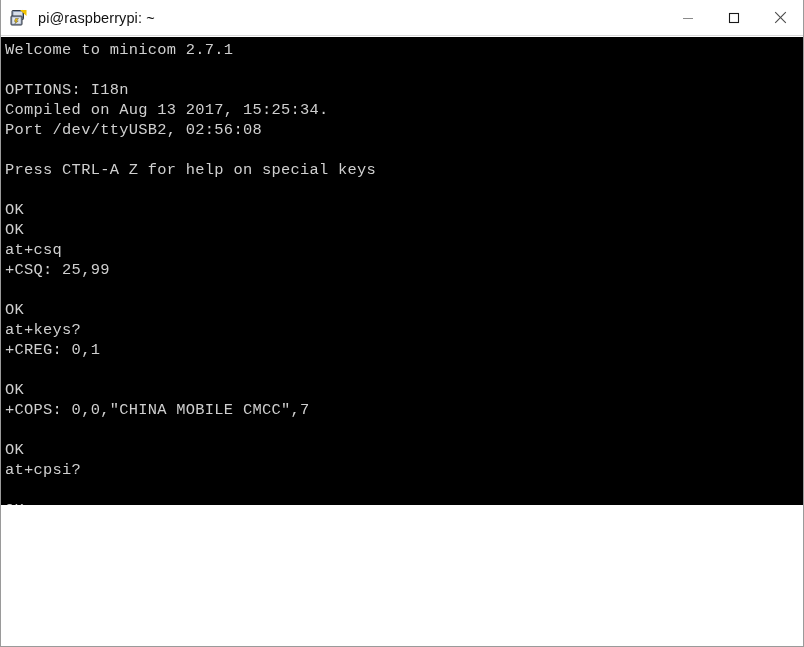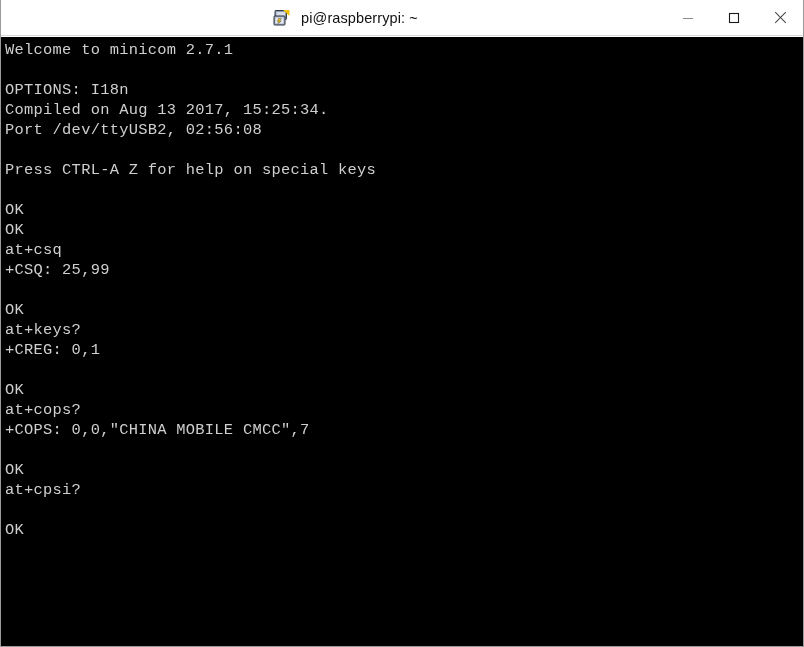--- a/index.html
+++ b/index.html
@@ -35,25 +35,24 @@
     height: 36px;
     background: #ffffff;
     display: flex;
     align-items: center;
     border-bottom: 1px solid #d9d9d9;
     box-sizing: border-box;
   }
   .title-left {
     display: flex;
     align-items: center;
-    padding-left: 24px;
+    padding-left: 8px;
     flex: 1 1 auto;
     min-width: 0;
     height: 100%;
-    justify-content: center;
   }
   .app-icon {
     width: 20px;
     height: 20px;
     flex: 0 0 auto;
     margin-right: 9px;
     display: block;
   }
   .title-text {
     font-family: "Liberation Sans", sans-serif;
@@ -79,21 +78,21 @@
     padding: 0;
   }
   .winbtn svg { display: block; }
 
   
   .terminal {
     position: absolute;
     top: 37px;
     left: 0;
     width: 802px;
-    height: 609px;
+    height: 468px;
     background: #000000;
     overflow: hidden;
     box-sizing: border-box;
   }
   .screen {
     position: absolute;
     top: 3px;
     left: 4px;
     width: 800px;
   }
@@ -161,21 +160,20 @@
         <div class="line">OK</div>
         <div class="line">OK</div>
         <div class="line">at+csq</div>
         <div class="line">+CSQ: 25,99</div>
         <div class="line blank">&nbsp;</div>
         <div class="line">OK</div>
         <div class="line">at+keys?</div>
         <div class="line">+CREG: 0,1</div>
         <div class="line blank">&nbsp;</div>
         <div class="line">OK</div>
-        <div class="line">at+cops?</div>
         <div class="line">+COPS: 0,0,"CHINA MOBILE CMCC",7</div>
         <div class="line blank">&nbsp;</div>
         <div class="line">OK</div>
         <div class="line">at+cpsi?</div>
         <div class="line blank">&nbsp;</div>
         <div class="line">OK</div>
       </div>
 
   </div>
 

